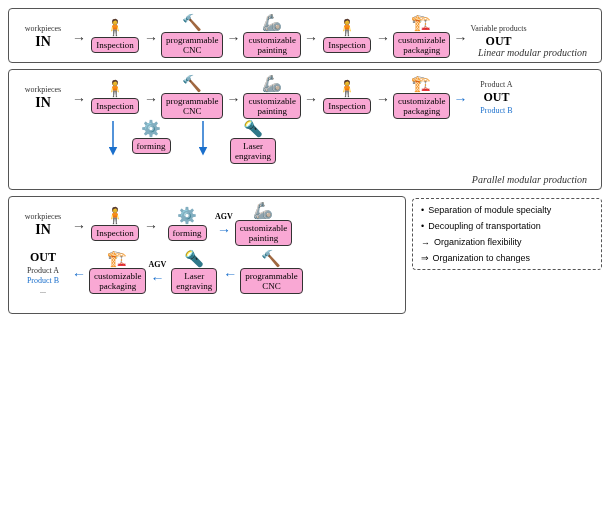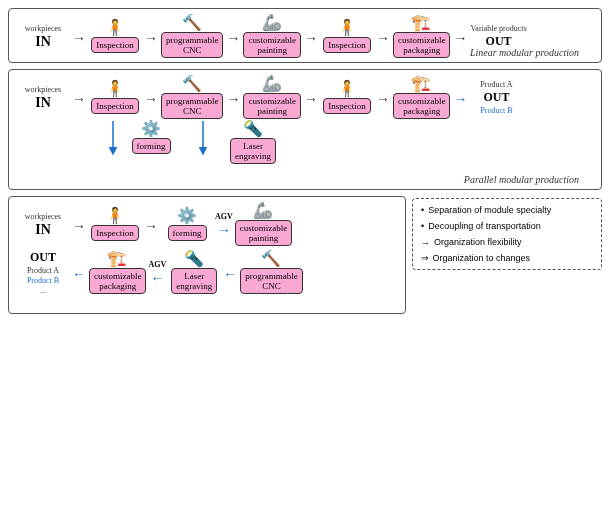--- a/index.html
+++ b/index.html
@@ -23,21 +23,21 @@
       border-radius: 4px;
       padding: 6px 8px 4px 8px;
       position: relative;
       background: #fff;
       font-family: Liberation Serif, serif;
     }
 
     .section-label {
       position: absolute;
       bottom: 4px;
-      right: 22px;
+      right: 14px;
       font-style: italic;
       font-size: 10px;
       color: #333;
     }
 
     .flow-row {
       display: flex;
       align-items: center;
       gap: 2px;
       flex-wrap: nowrap;

